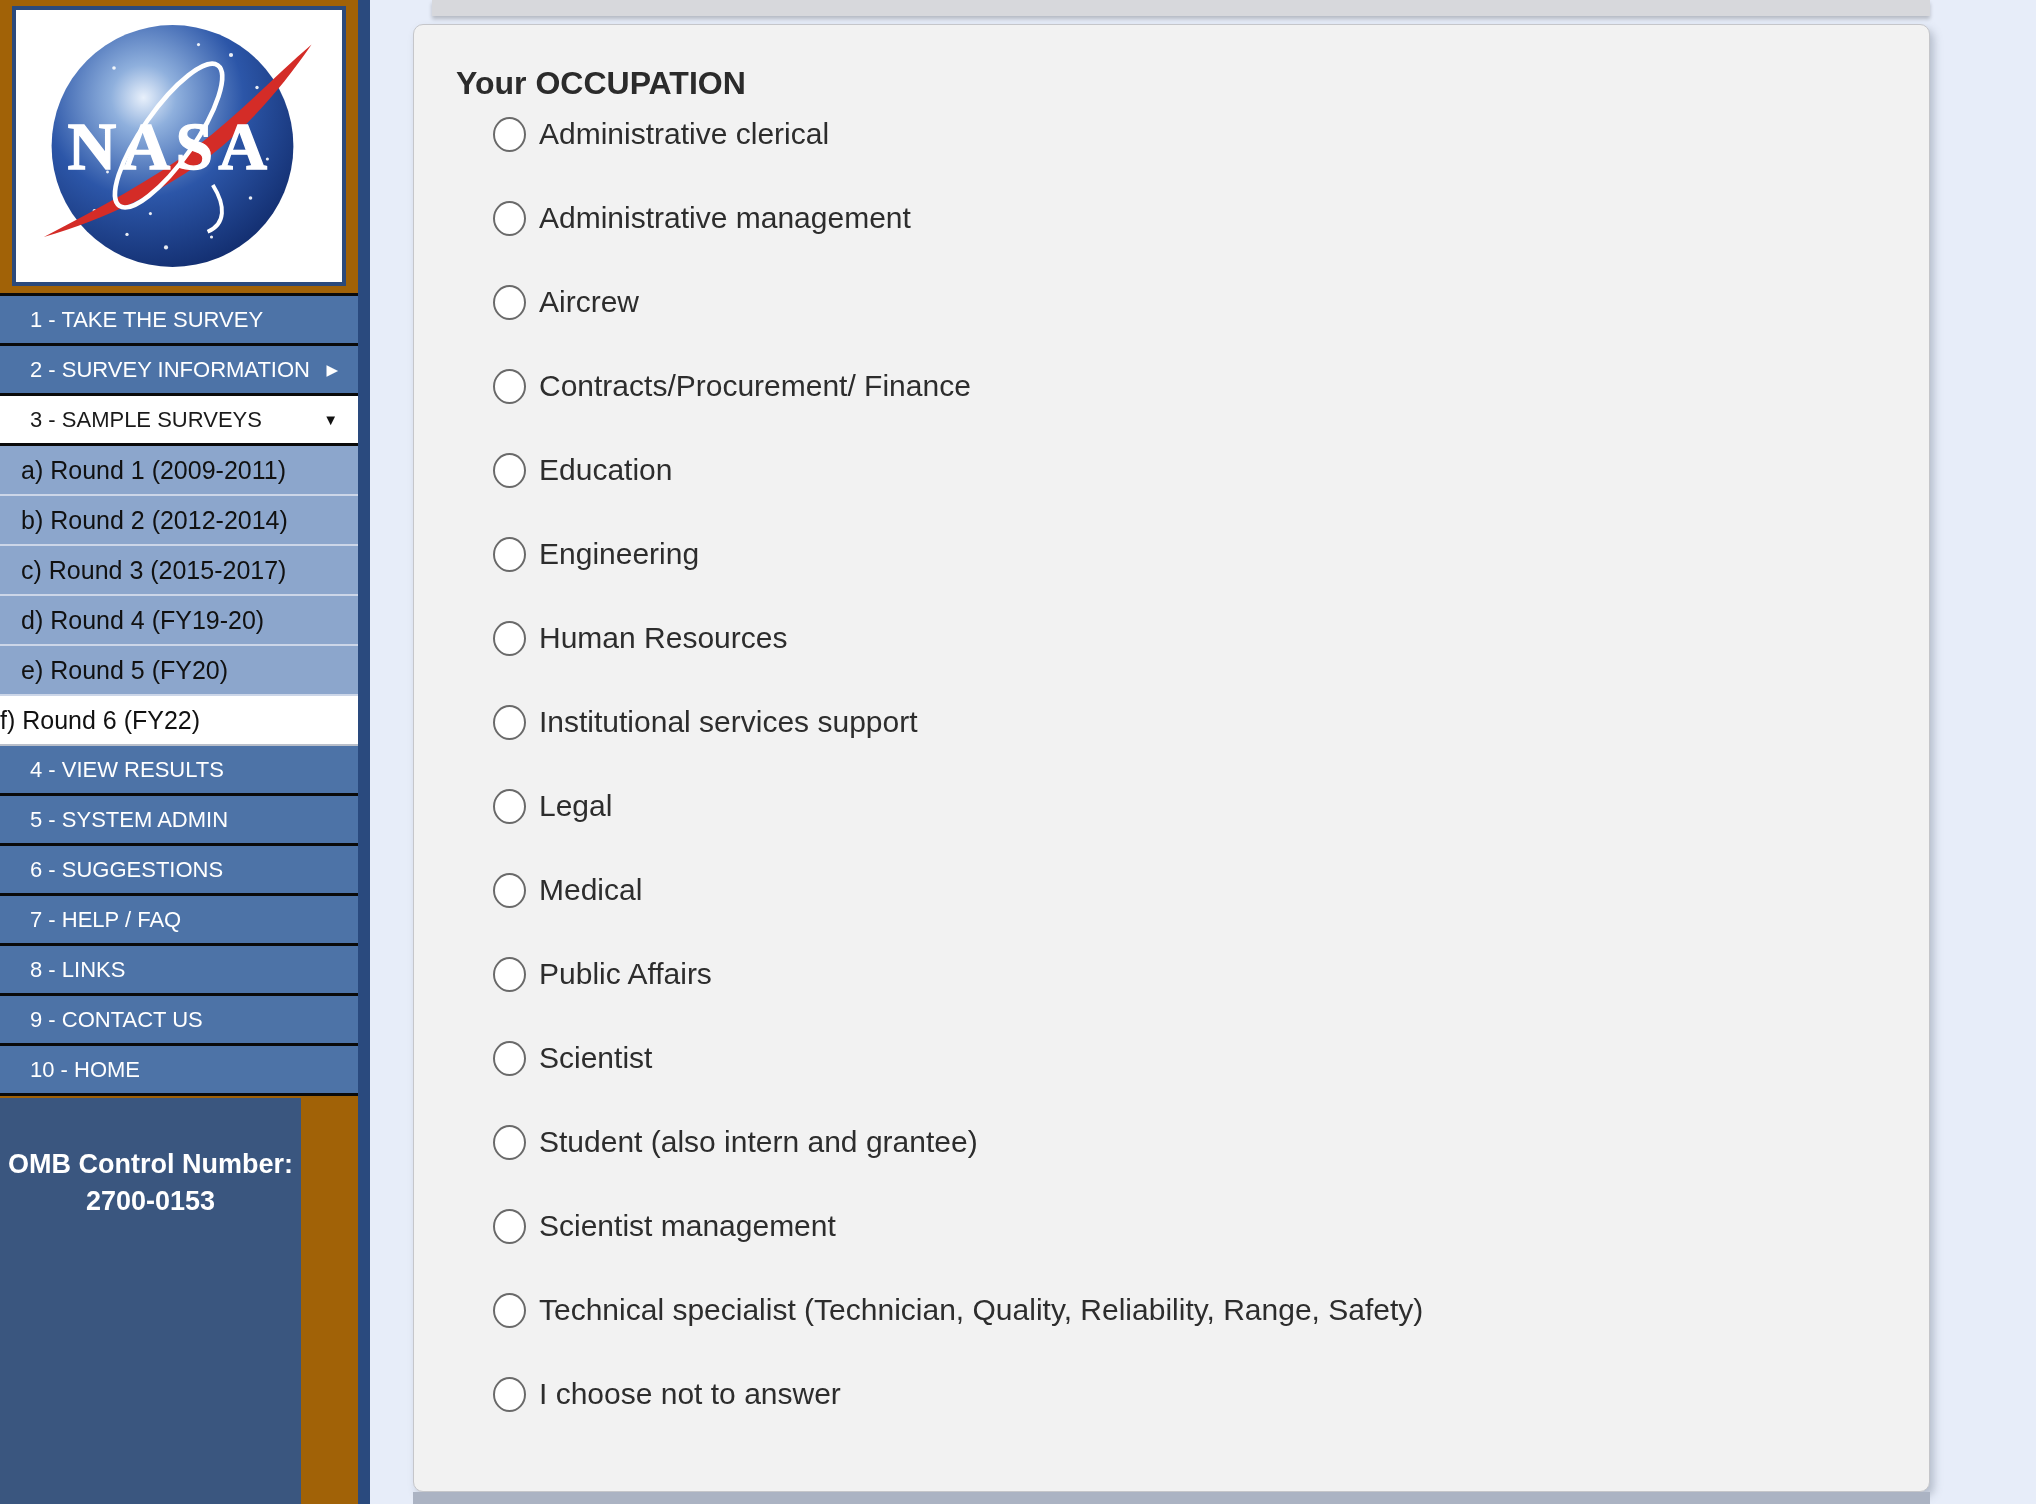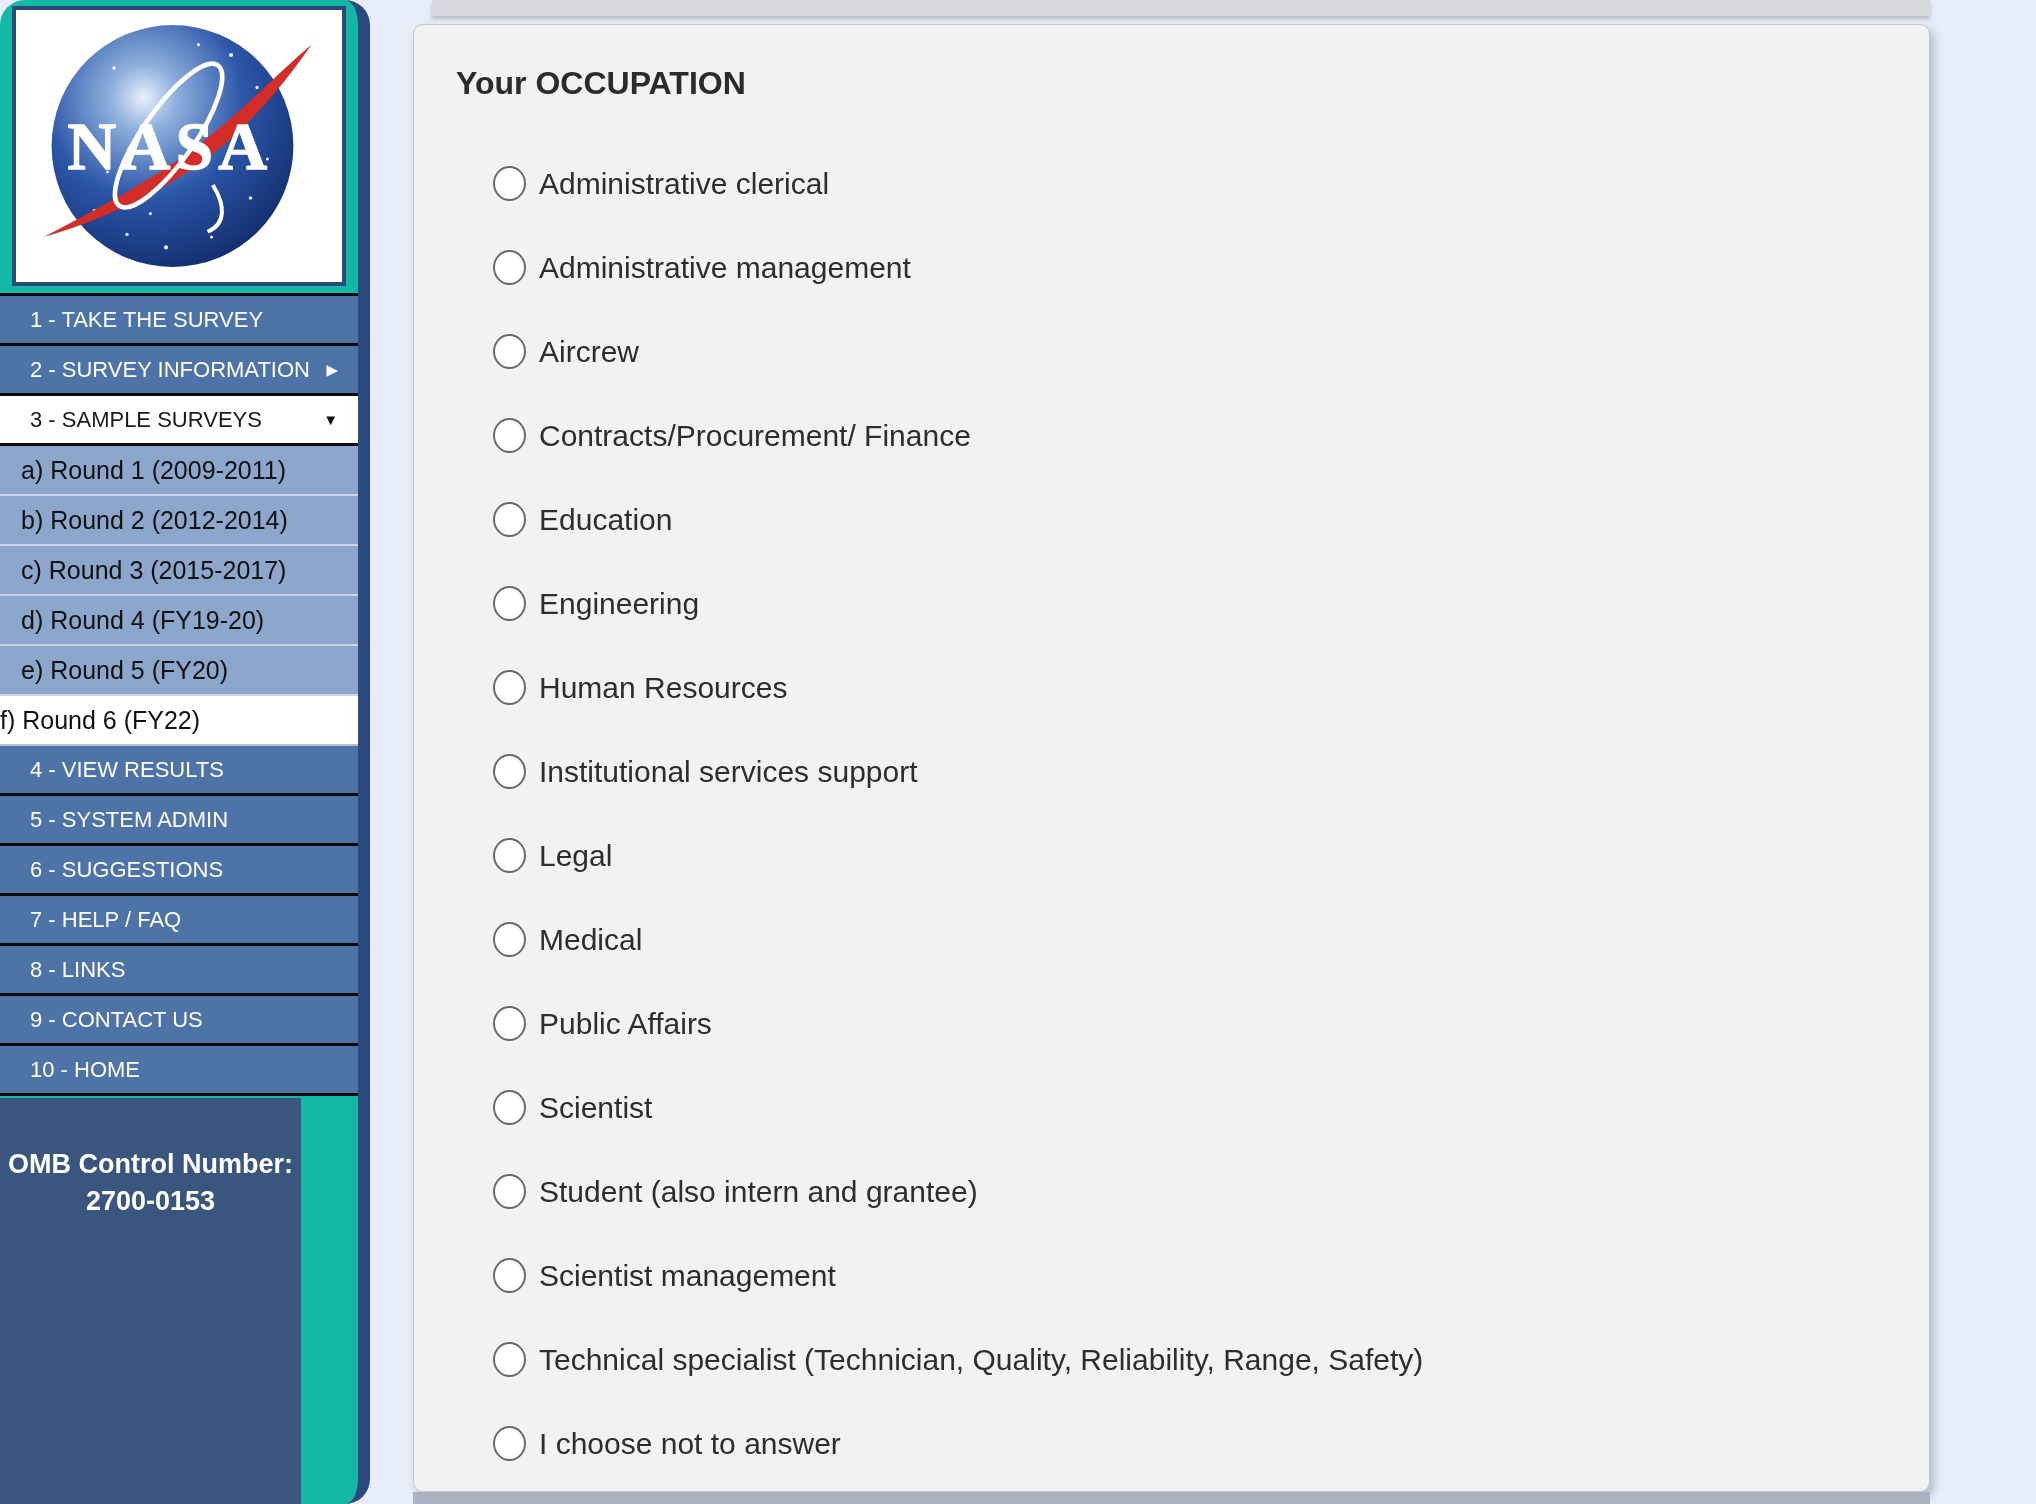--- a/index.html
+++ b/index.html
@@ -4,24 +4,23 @@
 <style>
   html,body{margin:0;padding:0;}
   body{
     width:2036px;height:1504px;position:relative;overflow:hidden;
     background:#e7edf9;
     font-family:"Liberation Sans", sans-serif;
   }
   
   .sidebar{
     position:absolute;left:0;top:0;width:370px;height:1504px;
-    background:#14b8a6;
+    background:#a16207;
     border-right:12px solid #2a4a7e;
     box-sizing:border-box;
-    border-radius:25px;
   }
   .logo-box{
     position:absolute;left:12px;top:6px;width:334px;height:280px;
     background:#ffffff;border:4px solid #2b4a7c;box-sizing:border-box;
     display:flex;align-items:center;justify-content:center;
   }
   .nav{position:absolute;left:0;top:293px;width:358px;}
   .nav-item{
     position:relative;height:47px;line-height:47px;
     background:#4d73a7;color:#ffffff;font-size:22px;
@@ -58,21 +57,21 @@
     background:#f2f2f2;border:1px solid #c5c6ca;border-radius:10px;
     box-shadow:4px 5px 8px rgba(90,100,120,0.35);
     box-sizing:border-box;
   }
   .question-title{
     margin:40px 0 0 42px;font-size:32px;font-weight:bold;color:#2b2b2b;
     line-height:36px;
   }
   .options{margin:16px 0 0 79px;}
   .option-row{
-    height:84px;display:flex;align-items:flex-end;cursor:pointer;
+    height:84px;display:flex;align-items:flex-start;cursor:pointer;
   }
   .radio{
     width:33px;height:35px;border-radius:50%;
     border:2px solid #6a6a6a;background:#ffffff;box-sizing:border-box;
     flex:0 0 auto;
   }
   .option-label{
     margin-left:13px;font-size:30px;color:#2d2d2d;white-space:nowrap;
   }
   .bottom-strip{

